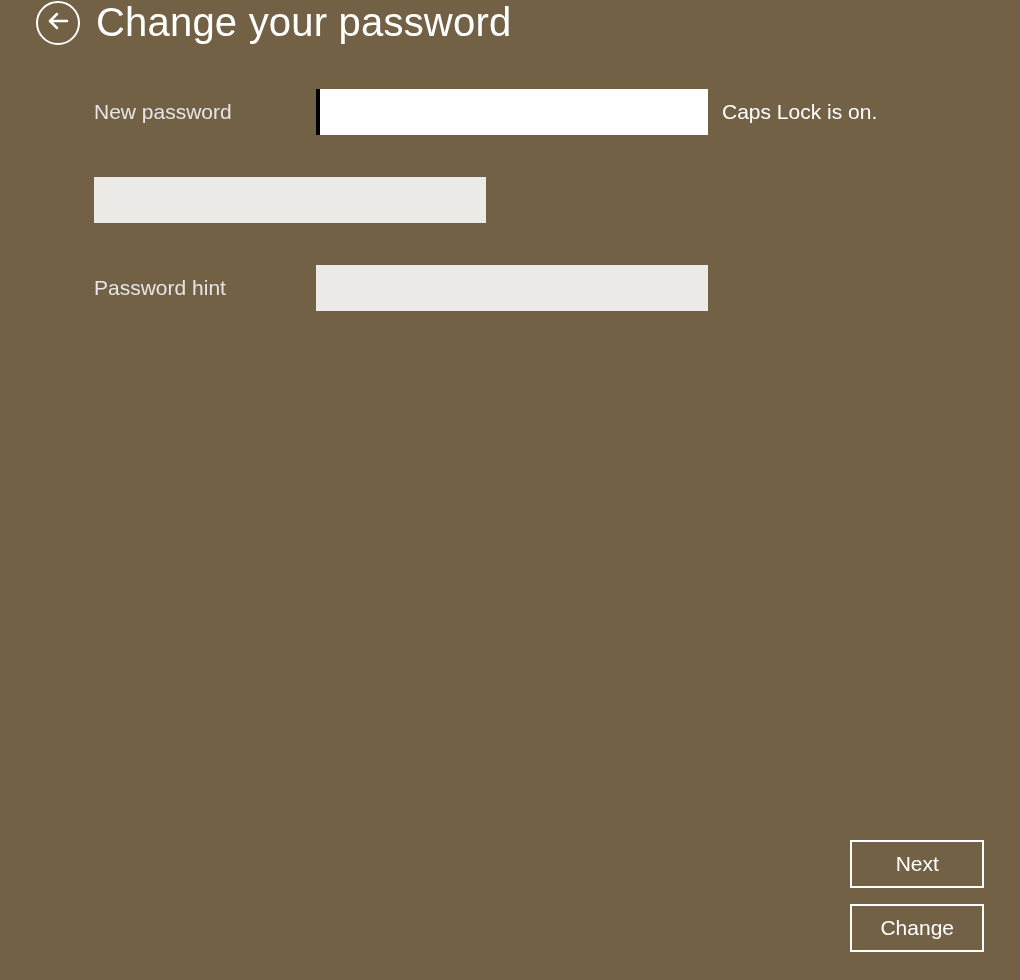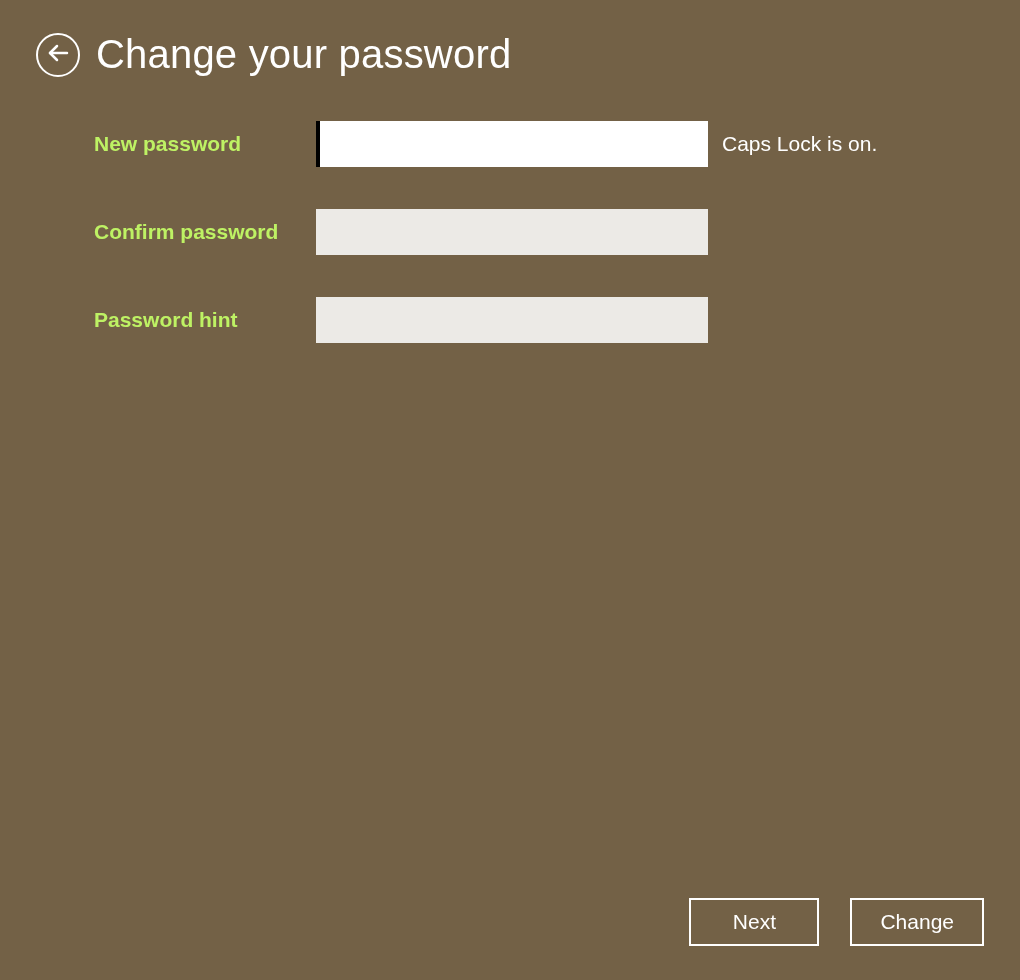--- a/index.html
+++ b/index.html
@@ -12,21 +12,20 @@
       height: 980px;
       background-color: #736146;
       font-family: "Segoe UI", "Segoe UI Light", Arial, sans-serif;
       color: #ffffff;
       overflow: hidden;
       position: relative;
     }
     .header {
       display: flex;
       align-items: center;
-      padding-top: 32px;
       padding-left: 36px;
     }
     .back-button {
       width: 44px;
       height: 44px;
       border: 2.5px solid #ffffff;
       border-radius: 50%;
       display: flex;
       align-items: center;
       justify-content: center;
@@ -49,22 +48,22 @@
       padding-top: 44px;
     }
     .form-row {
       display: flex;
       align-items: center;
       margin-bottom: 42px;
     }
     .field-label {
       width: 222px;
       font-size: 21px;
-      font-weight: 700;
-      color: #bef264;
+      font-weight: 400;
+      color: #e5e5e5;
       flex-shrink: 0;
     }
     .text-input {
       width: 392px;
       height: 46px;
       border: none;
       font-size: 18px;
       padding: 0 12px;
       outline: none;
       font-family: inherit;
@@ -77,24 +76,25 @@
       background-color: #eceae6;
     }
     .warning-text {
       font-size: 21px;
       color: #ffffff;
       margin-left: 14px;
       font-weight: 400;
     }
     .button-bar {
       position: absolute;
-      bottom: 34px;
+      bottom: 28px;
       right: 36px;
       display: flex;
-      gap: 31px;
+      gap: 16px;
+      flex-direction: column;
     }
     .action-button {
       min-width: 130px;
       height: 48px;
       background: transparent;
       border: 2px solid #ffffff;
       color: #ffffff;
       font-size: 21px;
       font-family: inherit;
       font-weight: 400;
@@ -119,21 +119,20 @@
 
 <div class="form-area">
 
   <div class="form-row">
     <label class="field-label">New password</label>
     <input type="password" class="text-input focused" autofocus="" value="" style="">
     <span class="warning-text">Caps Lock is on.</span>
   </div>
 
   <div class="form-row">
-    <label class="field-label">Confirm password</label>
     <input type="password" class="text-input unfocused" value="" style="">
   </div>
 
   <div class="form-row">
     <label class="field-label">Password hint</label>
     <input type="text" class="text-input unfocused" value="" style="">
   </div>
 
 </div>
 

